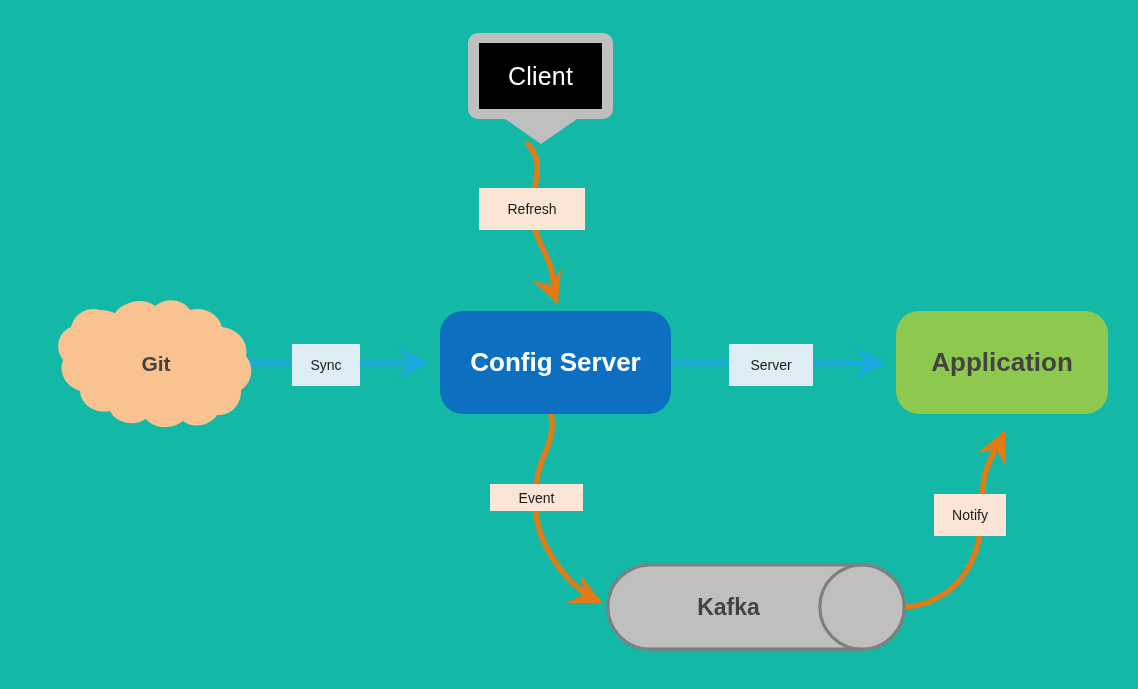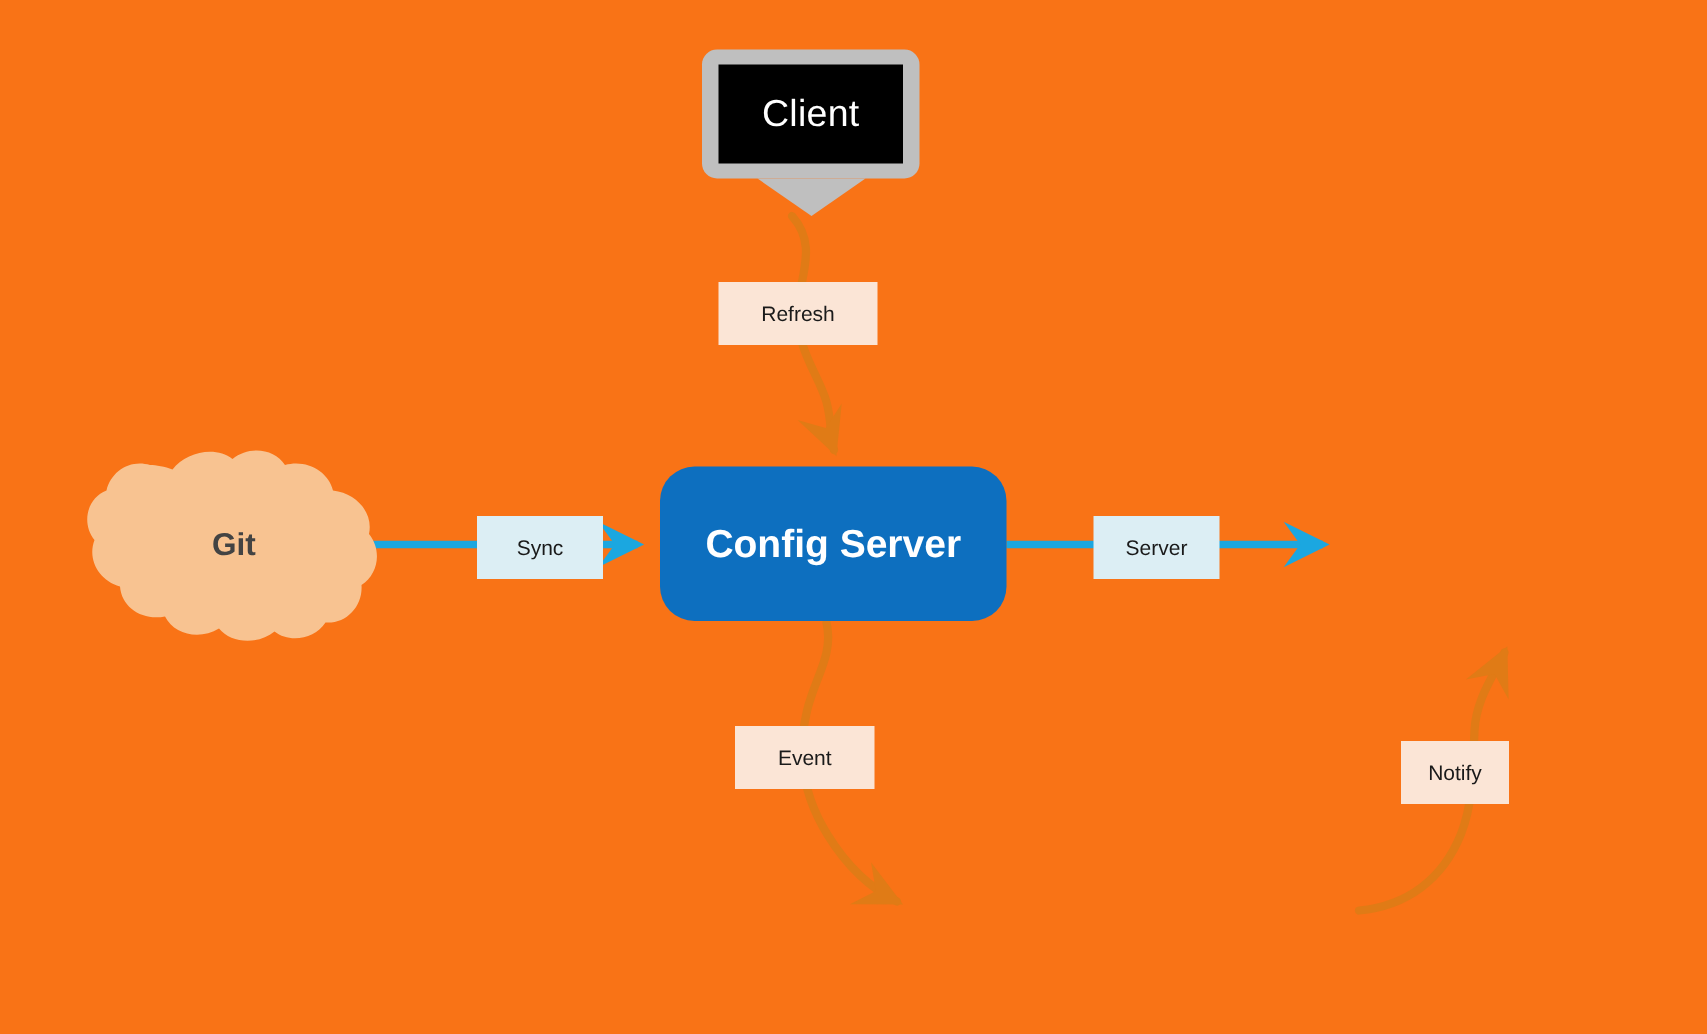--- a/index.html
+++ b/index.html
@@ -7,21 +7,21 @@
     padding: 0;
     background: #ffffff;
   }
   body {
     font-family: "Liberation Sans", sans-serif;
   }
   #canvas {
     position: relative;
     width: 1138px;
     height: 689px;
-    background: #f97316;
+    background: #14b8a6;
     overflow: hidden;
   }
   #wires {
     position: absolute;
     left: 0;
     top: 0;
     width: 1138px;
     height: 689px;
     pointer-events: none;
   }
@@ -157,23 +157,23 @@
     font-size: 14px;
     color: #1a1a1a;
     box-sizing: border-box;
     white-space: nowrap;
     text-align: right;
   }
   .edge-label.blue { background: #dceef4; }
   .edge-label.peach { background: #fbe5d6; }
 
   .lbl-refresh { left: 479px; top: 188px; width: 106px; height: 42px; }
-  .lbl-sync    { left: 292px; top: 344px; width: 84px;  height: 42px; margin-left: 26px; }
+  .lbl-sync    { left: 292px; top: 344px; width: 68px;  height: 42px; }
   .lbl-fetch   { left: 729px; top: 344px; width: 84px;  height: 42px; }
-  .lbl-event   { left: 490px; top: 484px; width: 93px;  height: 42px; }
+  .lbl-event   { left: 490px; top: 484px; width: 93px;  height: 27px; }
   .lbl-notify  { left: 934px; top: 494px; width: 72px;  height: 42px; }
 </style>
 </head>
 <body>
 
 <div id="canvas">
 
   <svg id="wires" viewBox="0 0 1138 689" width="1138" height="689" xmlns="http://www.w3.org/2000/svg">
     <defs>
       <marker id="arrow-cyan" viewBox="0 0 12 12" refX="9.5" refY="6" markerWidth="7" markerHeight="7" orient="auto-start-reverse">
@@ -240,21 +240,31 @@
                C22 17, 35 9, 48 13
                C52 13, 58 14, 63 16 Z" fill="#f8c391"></path>
     </svg>
     <div class="cloud-label">Git</div>
   </div>
 
   <div class="box box-config">
     <span>Config Server</span>
   </div>
 
-
+  <div class="box box-app">
+    <span>Application</span>
+  </div>
+
+  <div class="cylinder">
+    <svg viewBox="0 0 300 88" width="300" height="88" xmlns="http://www.w3.org/2000/svg">
+      <path d="M44 1.8 H256 A42.2 42.2 0 0 1 256 86.2 H44 A42.2 42.2 0 0 1 44 1.8 Z" fill="#bfbfbf" stroke="#7f7f7f" stroke-width="3.2"></path>
+      <ellipse cx="256" cy="44" rx="42.2" ry="42.2" fill="#bfbfbf" stroke="#7f7f7f" stroke-width="3.2"></ellipse>
+    </svg>
+    <div class="cylinder-label">Kafka</div>
+  </div>
 
   <div class="edge-label peach lbl-refresh">
     <span>Refresh</span>
   </div>
 
   <div class="edge-label blue lbl-sync">
     <span>Sync</span>
   </div>
 
   <div class="edge-label blue lbl-fetch">

